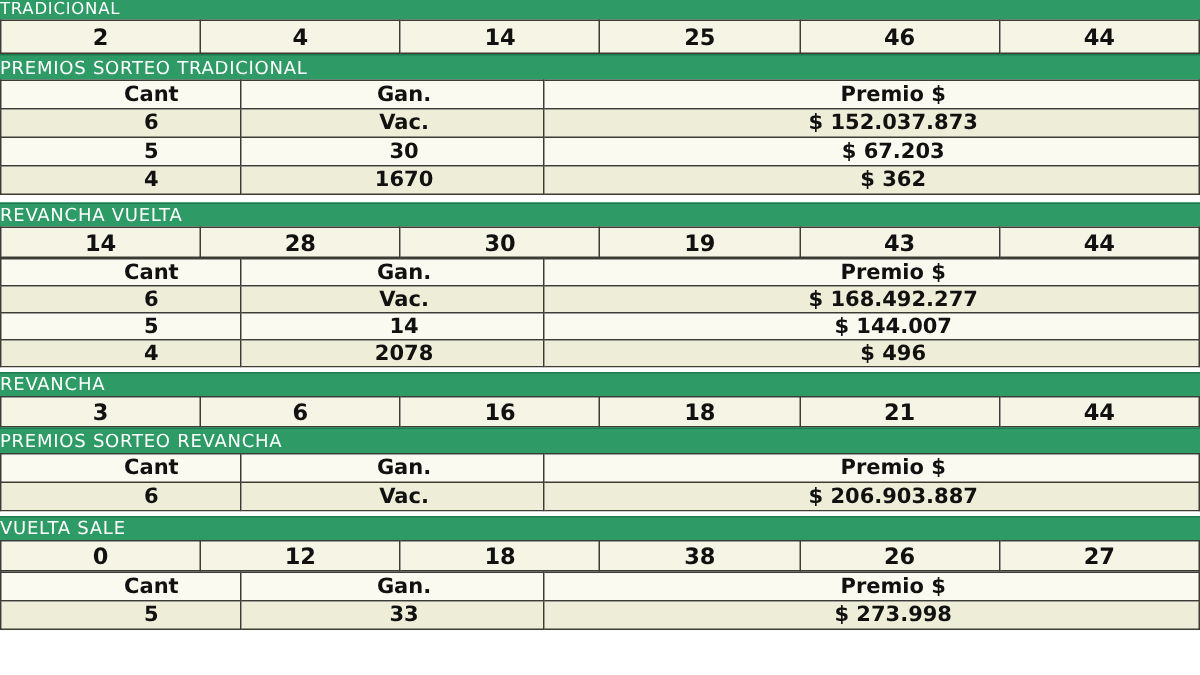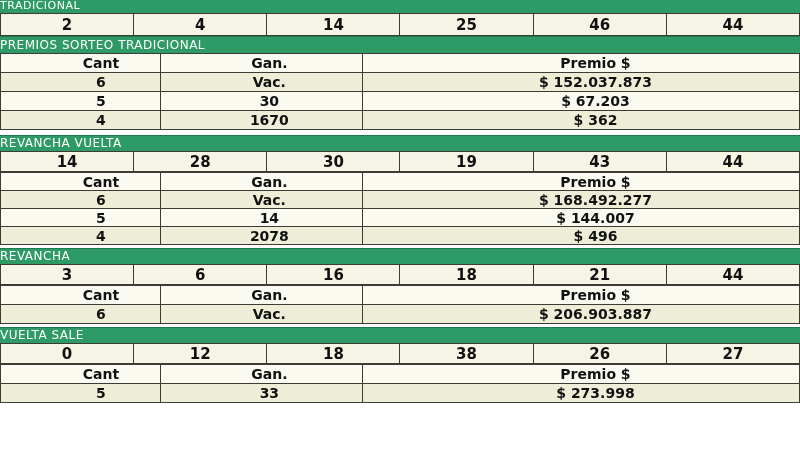--- a/index.html
+++ b/index.html
@@ -146,20 +146,21 @@
         <tr>
     <td>3</td>
     <td>6</td>
     <td>16</td>
     <td>18</td>
     <td>21</td>
     <td>44</td>
   </tr>
       </tbody>
     </table>
+  <div class="bar premios">PREMIOS SORTEO REVANCHA</div>
   <table class="ptable">
       <tbody>
     <tr>
       <td class="col-cant">Cant</td>
       <td class="col-gan">Gan.</td>
       <td class="col-premio">Premio $</td>
     </tr>
     <tr>
       <td class="col-cant">6</td>
       <td class="col-gan">Vac.</td>

